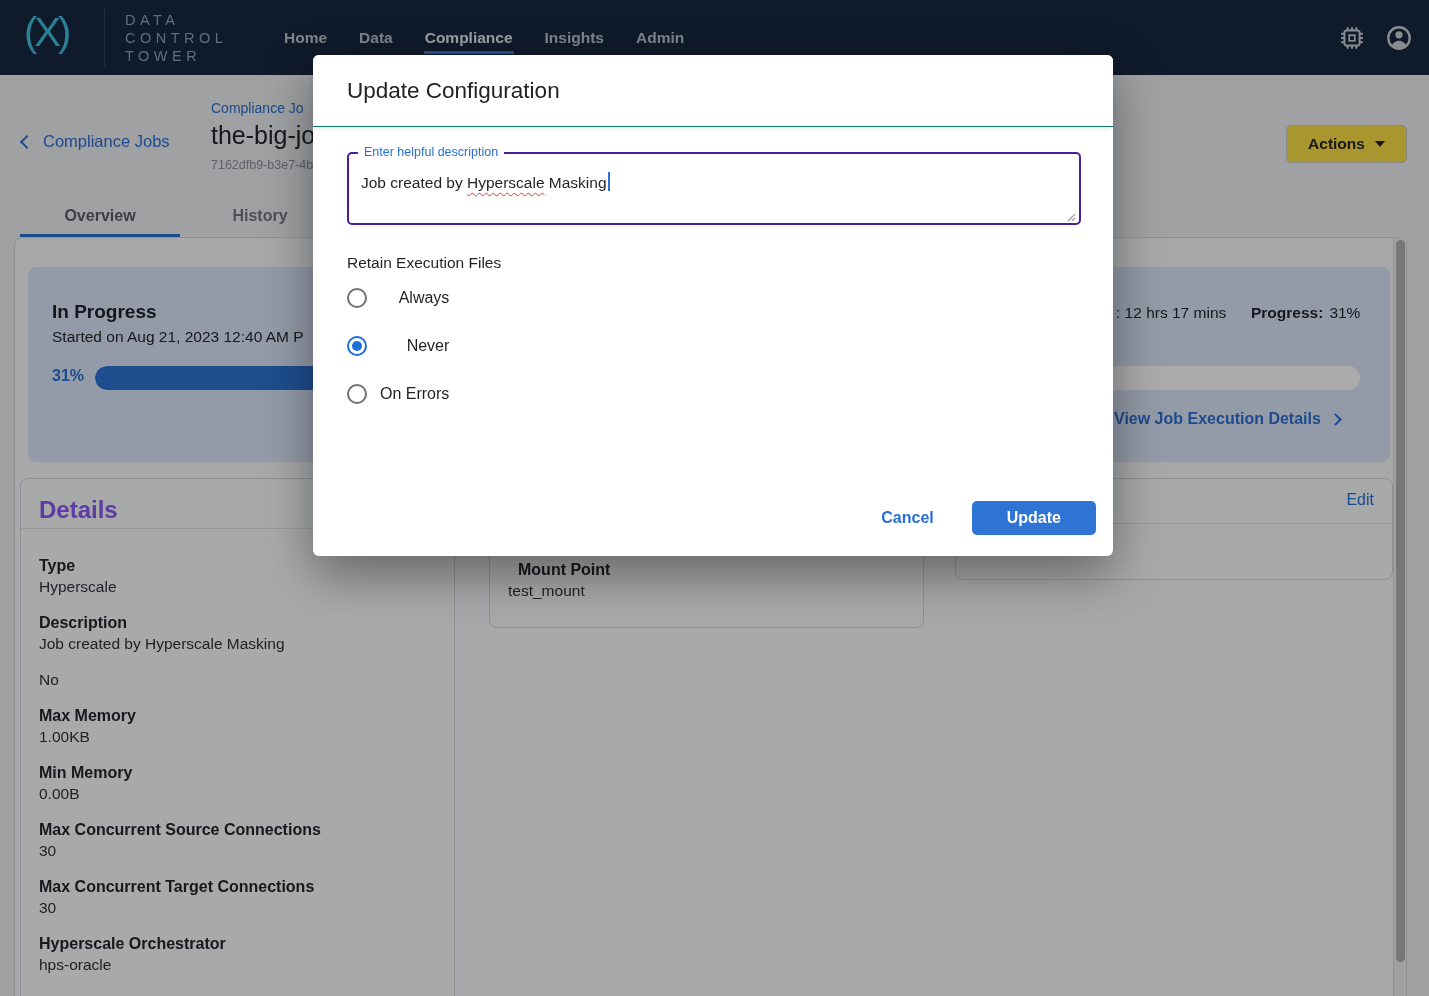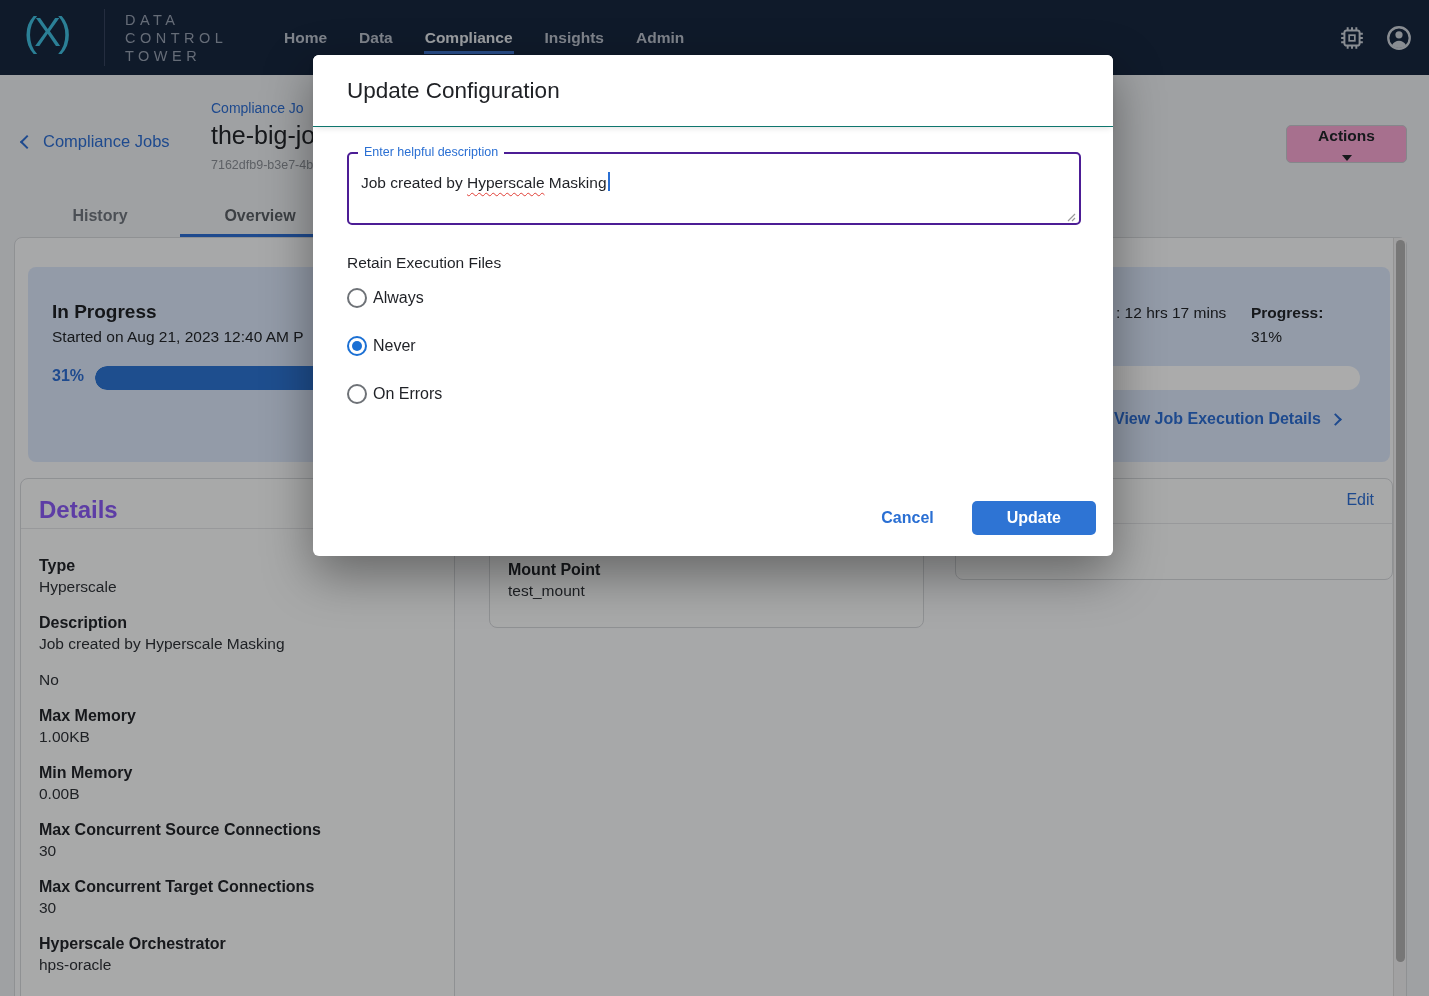--- a/index.html
+++ b/index.html
@@ -31,23 +31,23 @@
 
   
   .breadcrumb { position:absolute; left:22px; top:132px; display:flex; align-items:center; gap:11px; color:#2e6fd4; cursor:pointer; }
   .chev-left { width:10px; height:10px; border-left:2.5px solid #2e6fd4; border-bottom:2.5px solid #2e6fd4; transform:rotate(45deg); }
   .breadcrumb-label { font-size:16.5px; }
   .eyebrow { position:absolute; left:211px; top:100px; font-size:14px; color:#2e6fd4; }
   .page-title { position:absolute; left:211px; top:121px; font-size:25px; color:#23262b; }
   .page-id { position:absolute; left:211px; top:158px; font-size:12.5px; color:#8b9097; }
   .actions-btn {
     position:absolute; left:1286px; top:125px; width:121px; height:38px;
-    background:#f9a8d4; border:1px solid #c6cad0; border-radius:5px;
+    background:#fde047; border:1px solid #c6cad0; border-radius:5px;
     display:flex; align-items:center; justify-content:center; gap:10px;
-    font-size:15.5px; font-weight:bold; color:#23262b; cursor:pointer;flex-direction:column;
+    font-size:15.5px; font-weight:bold; color:#23262b; cursor:pointer;
   }
   .caret-down { width:0; height:0; border-left:5px solid transparent; border-right:5px solid transparent; border-top:6px solid #23262b; }
 
   
   .tabs { position:absolute; left:20px; top:195px; display:flex; }
   .tab { position:relative; width:160px; height:42px; display:flex; align-items:center; justify-content:center;
          font-size:16px; font-weight:bold; color:#71777f; cursor:pointer; }
   .tab.active { color:#5a6066; }
   .tab.active::after { content:""; position:absolute; left:0; right:0; bottom:0; height:3.5px; background:#2e6fd4; }
 
@@ -56,39 +56,39 @@
            background:#fafbfc; border:1px solid #d5d8dc; border-radius:8px 8px 0 0; }
   .scroll-track { position:absolute; left:1393px; top:238px; width:13px; height:758px;
                   background:#f1f1f2; border-left:1px solid #dbdbdc; }
   .scroll-thumb { position:absolute; left:1396px; top:240px; width:9px; height:722px; background:#b2b2b2; border-radius:5px; }
 
   
   .banner { position:absolute; left:28px; top:267px; width:1362px; height:195px; background:#dce8fb; border-radius:8px; }
   .banner-status { position:absolute; left:24px; top:34px; font-size:19px; font-weight:bold; color:#1e2126; }
   .banner-started { position:absolute; left:24px; top:61px; font-size:15.5px; color:#23262b; }
   .banner-elapsed { position:absolute; left:1088px; top:37px; font-size:15.5px; color:#23262b; }
-  .banner-progress-kv { position:absolute; left:1223px; top:37px; font-size:15.5px; color:#23262b; display:flex; gap:6px;flex-direction:column; }
+  .banner-progress-kv { position:absolute; left:1223px; top:37px; font-size:15.5px; color:#23262b; display:flex; gap:6px; }
   .banner-progress-kv .k { font-weight:bold; }
   .banner-pct { position:absolute; left:24px; top:100px; font-size:16px; font-weight:bold; color:#2e6fd4; }
   .progress-track { position:absolute; left:67px; top:99px; width:1265px; height:24px; background:#ffffff; border-radius:12px; overflow:hidden; }
   .progress-fill { height:100%; background:#2e75d4; border-radius:12px; }
   .banner-link { position:absolute; left:1086px; top:143px; display:flex; align-items:center; gap:10px;
                  font-size:16px; font-weight:bold; color:#2e6fd4; cursor:pointer; }
   .chev-right { width:9px; height:9px; border-right:2.5px solid #2e6fd4; border-top:2.5px solid #2e6fd4; transform:rotate(45deg); }
 
   
   .card { background:#fbfcfd; border:1px solid #d5d8dc; border-radius:8px; position:absolute; }
   .details-card { left:20px; top:478px; width:435px; height:552px; }
   .details-title { position:absolute; left:18px; top:17px; font-size:24px; font-weight:bold; color:#8b5cf6; }
   .details-divider { position:absolute; left:0; right:0; top:49px; height:1px; background:#e3e5e8; }
   .details-rows { position:absolute; left:18px; top:76px; right:18px; display:flex; flex-direction:column; gap:15px; }
   .drow .dlabel { font-size:16px; font-weight:bold; line-height:21px; color:#23262b; }
   .drow .dvalue { font-size:15.5px; line-height:21px; color:#2f3338; }
   .mount-card { left:489px; top:470px; width:435px; height:158px; }
-  .mount-label { position:absolute; left:18px; top:88px; font-size:16px; font-weight:bold; line-height:21px; color:#23262b; }
+  .mount-label { position:absolute; left:28px; top:88px; font-size:16px; font-weight:bold; line-height:21px; color:#23262b; }
   .mount-value { position:absolute; left:18px; top:109px; font-size:15.5px; line-height:21px; color:#2f3338; }
   .tags-card { left:955px; top:478px; width:438px; height:102px; }
   .tags-edit { position:absolute; right:18px; top:12px; font-size:16px; color:#2e6fd4; cursor:pointer; }
   .tags-divider { position:absolute; left:0; right:0; top:44px; height:1px; background:#e3e5e8; }
   .tags-empty { position:absolute; left:0; right:0; top:69px; text-align:center; font-size:16px; color:#23262b; }
 
   
   .overlay { position:absolute; inset:0; background:rgba(0,0,0,0.33); z-index:40; }
   .modal { position:absolute; left:313px; top:55px; width:800px; height:501px; background:#fff; border-radius:6px;
            box-shadow:0 18px 50px rgba(0,0,0,0.4); z-index:50; }
@@ -97,21 +97,21 @@
   .modal-title { position:absolute; left:34px; top:23px; font-size:22.5px; color:#202226; }
   .desc-field { position:absolute; left:34px; top:97px; width:734px; height:73px;
                 border:2px solid #4c1d95; border-radius:5px; background:#fff; cursor:text; }
   .desc-label { position:absolute; left:9px; top:-9px; background:#fff; padding:0 6px; font-size:12.5px; color:#2a6fd3; }
   .desc-text { position:absolute; left:12px; top:18px; font-size:15.5px; color:#1f2126; white-space:pre; }
   .misspell { text-decoration:underline wavy #e03e36 1px; text-underline-offset:4px; }
   .caret-bar { display:inline-block; width:2px; height:19px; background:#2a6fd3; vertical-align:text-bottom; margin-left:1px; }
   .resize-grip { position:absolute; right:3px; bottom:3px; width:12px; height:12px; cursor:nwse-resize; }
   .group-label { position:absolute; left:34px; top:199px; font-size:15.5px; color:#1f2126; }
   .radio-rows { position:absolute; left:34px; top:233px; display:flex; flex-direction:column; gap:28px; }
-  .radio-row { display:flex; align-items:center; gap:6px; height:20px; cursor:pointer; }
+  .radio-row { display:flex; align-items:center; gap:13px; height:20px; cursor:pointer;justify-content:space-between; }
   .radio-circle { width:20px; height:20px; border:2px solid #6e7277; border-radius:50%;
                   display:flex; align-items:center; justify-content:center; flex:0 0 auto; }
   .radio-row.selected .radio-circle { border-color:#1b70d4; }
   .radio-dot { width:10px; height:10px; border-radius:50%; background:transparent; }
   .radio-row.selected .radio-dot { background:#1b70d4; }
   .radio-label { font-size:16px; color:#1f2126; }
   .modal-buttons { position:absolute; right:17px; bottom:21px; display:flex; align-items:center; gap:38px; }
   .cancel-btn { font-size:16px; font-weight:bold; color:#2a6fd3; cursor:pointer; background:none; border:none;
                 font-family:"Liberation Sans", sans-serif; }
   .update-btn { background:#2e74d4; color:#fff; font-size:16px; font-weight:bold; border:none; border-radius:5px;
@@ -162,22 +162,22 @@
   <div class="eyebrow">Compliance Jo</div>
   <div class="page-title">the-big-jo</div>
   <div class="page-id">7162dfb9-b3e7-4b</div>
 
   <div class="actions-btn">
     <span>Actions</span>
     <span class="caret-down"></span>
   </div>
 
   <div class="tabs">
+    <div class="tab active">Overview</div>
     <div class="tab">History</div>
-    <div class="tab active">Overview</div>
   </div>
 
   <div class="panel"></div>
   <div class="scroll-track"></div>
   <div class="scroll-thumb"></div>
 
   <div class="banner">
     <div class="banner-status">In Progress</div>
     <div class="banner-started">Started on Aug 21, 2023 12:40 AM P</div>
     <div class="banner-elapsed">: 12 hrs 17 mins</div>

